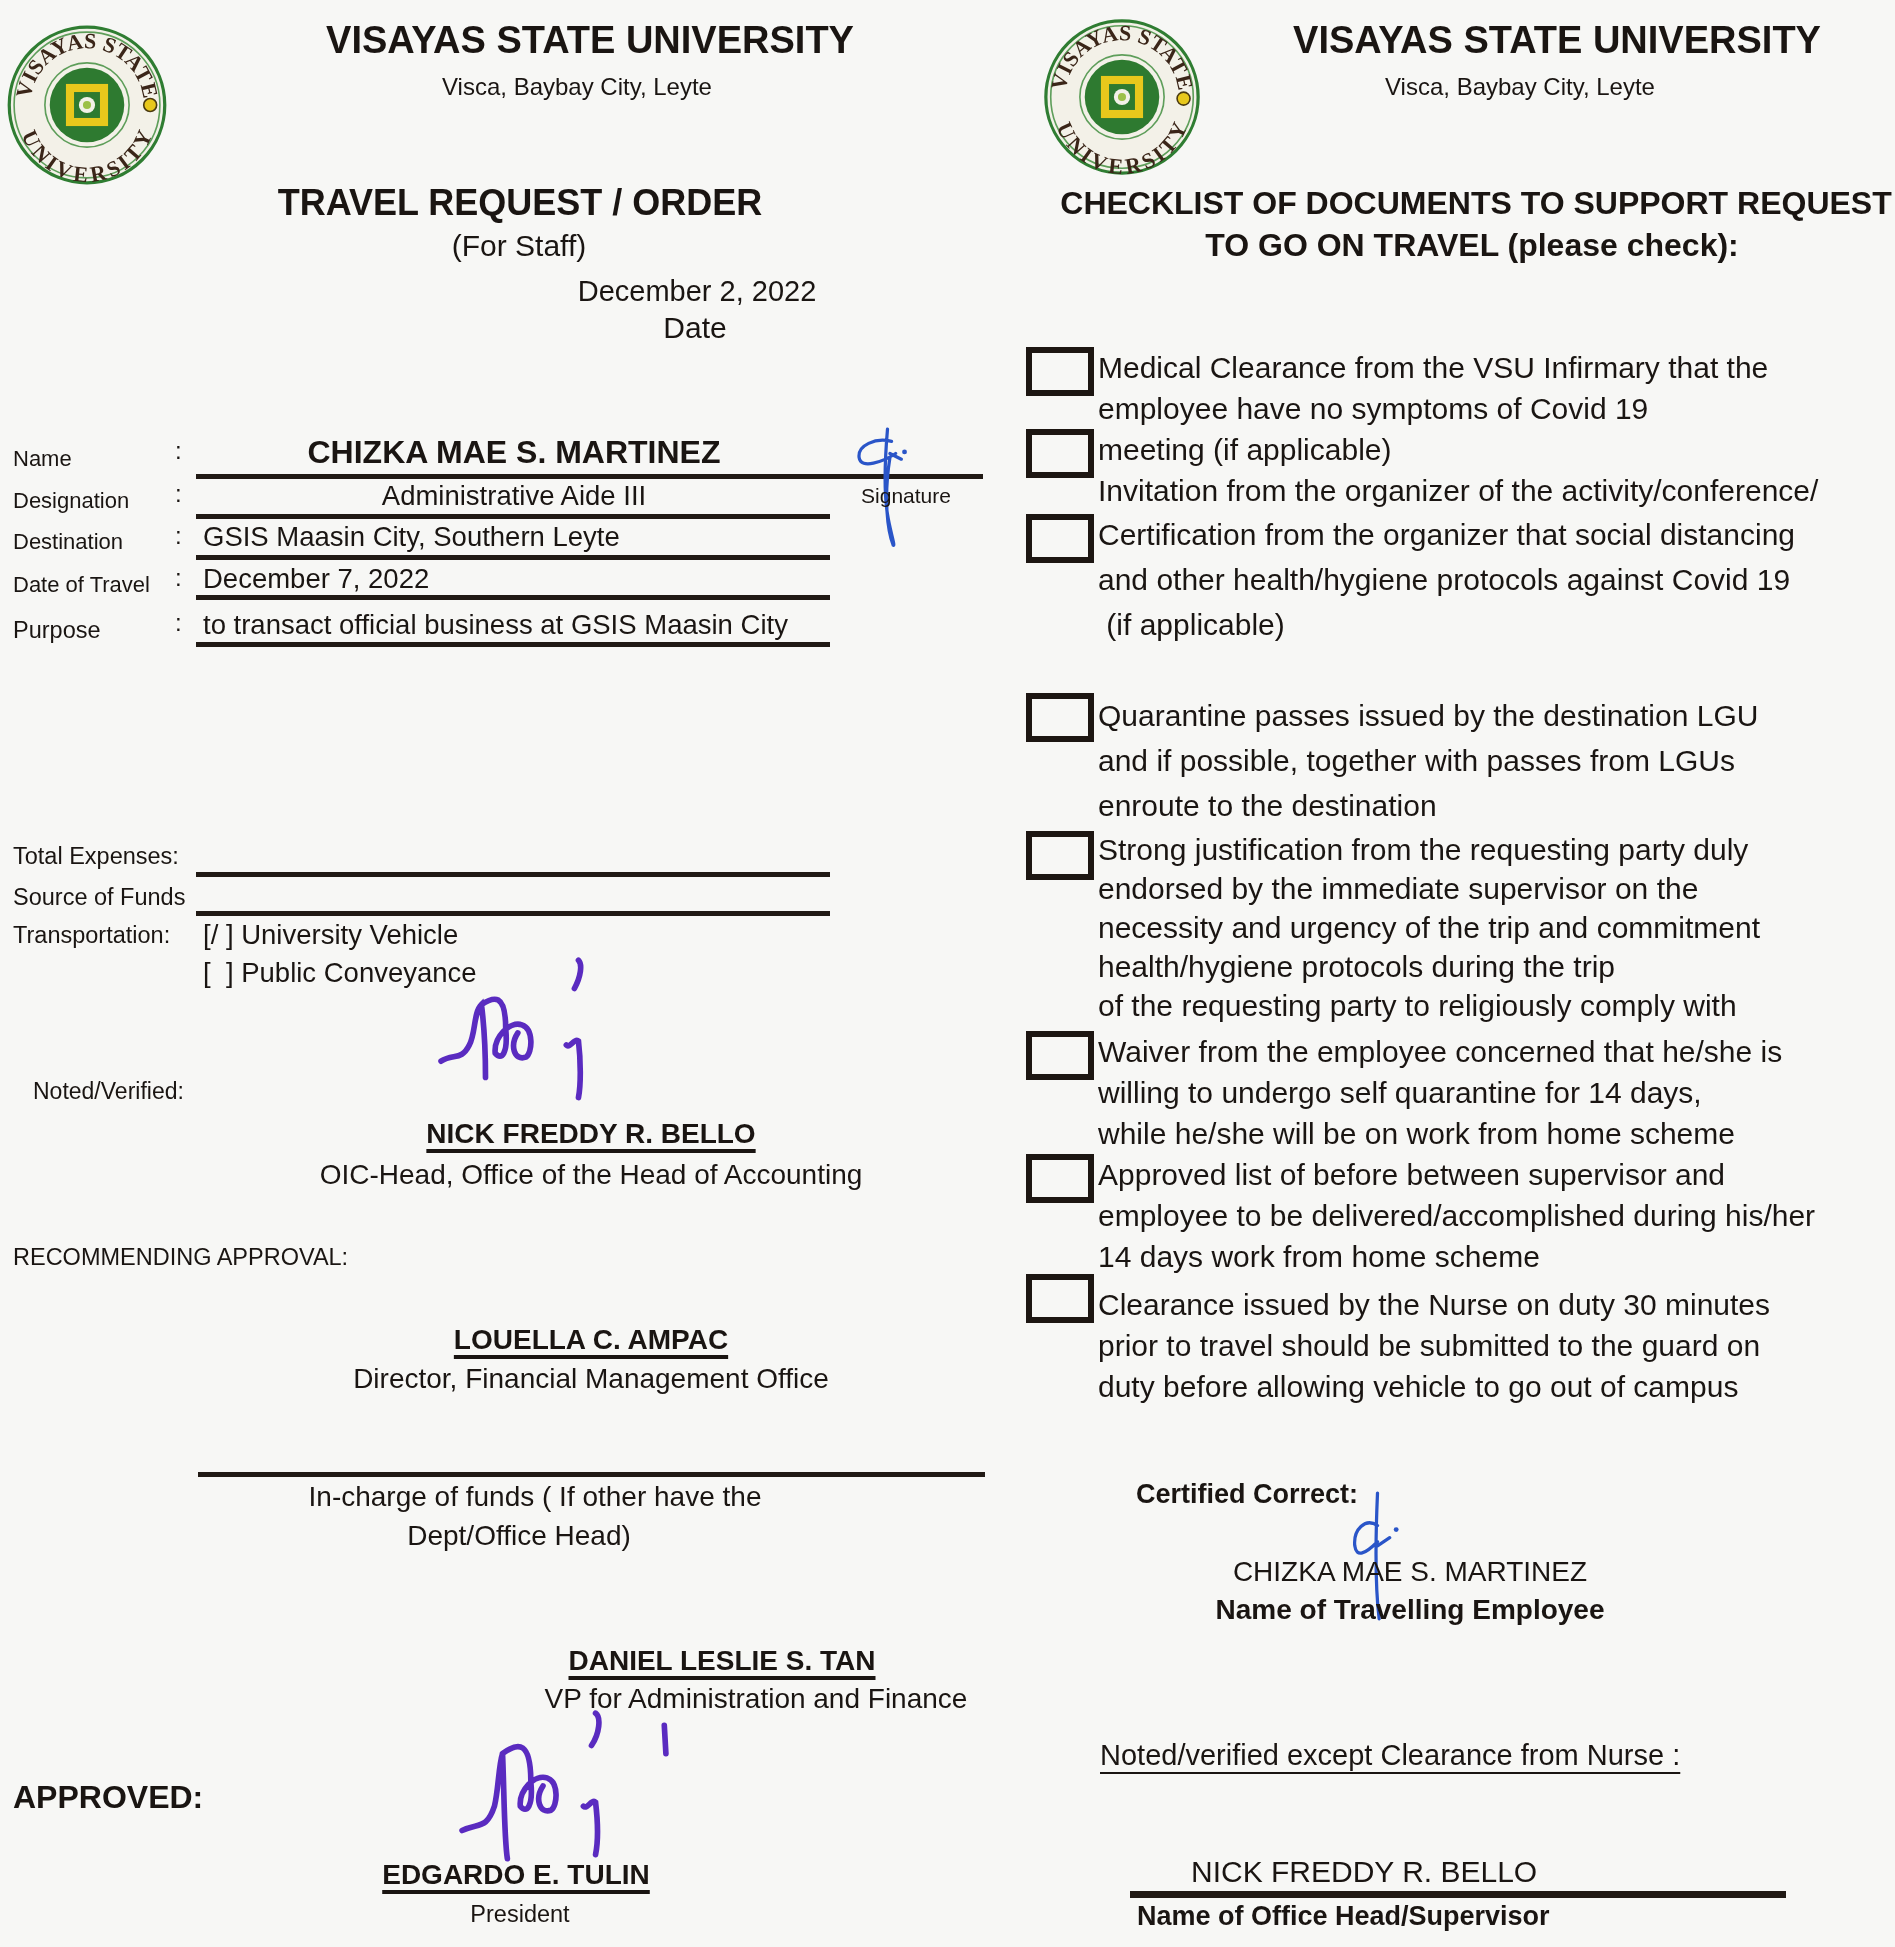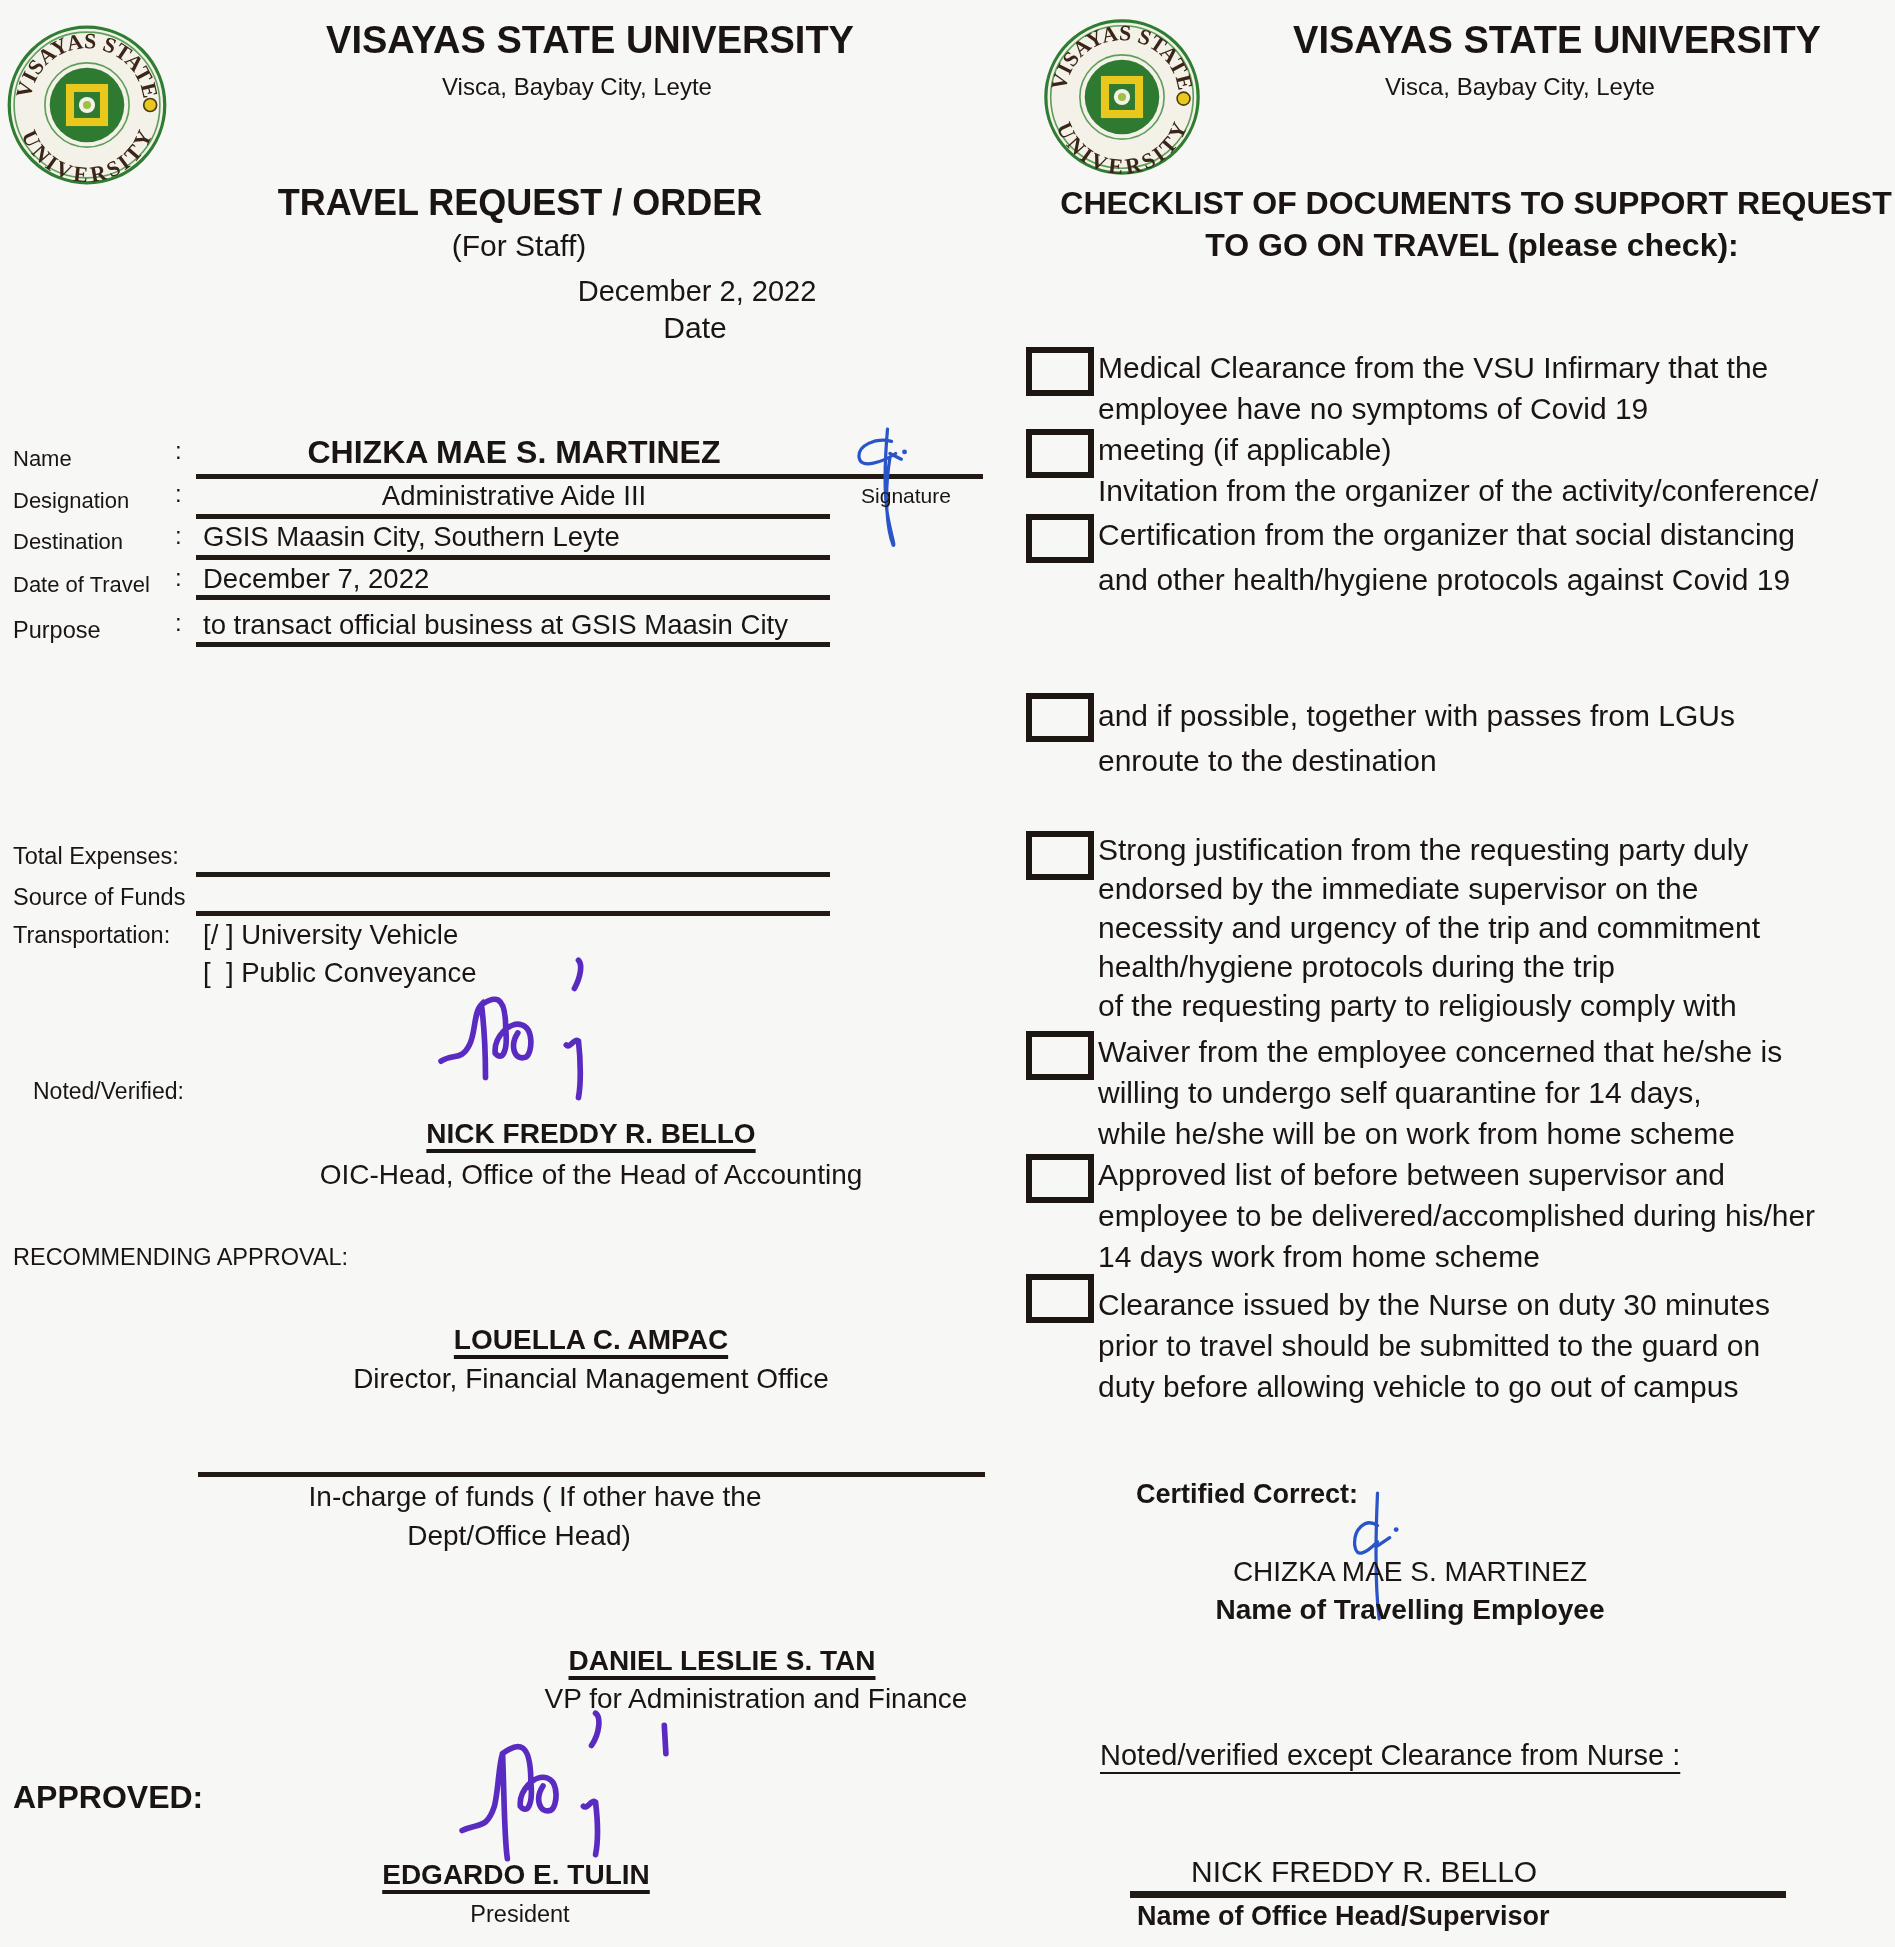--- a/index.html
+++ b/index.html
@@ -157,24 +157,26 @@
   <div class="chk" style="left:1026px;top:429px;"></div>
   <div class="citem" style="top:429px;">
     <div>meeting (if applicable)</div>
     <div>Invitation from the organizer of the activity/conference/</div>
   </div>
 
   <div class="chk" style="left:1026px;top:514px;"></div>
   <div class="citem" style="top:512px;line-height:45px;">
     <div>Certification from the organizer that social distancing</div>
     <div>and other health/hygiene protocols against Covid 19</div>
+    <div style="white-space:pre;"> (if applicable)</div>
   </div>
 
   <div class="chk" style="left:1026px;top:693px;"></div>
   <div class="citem" style="top:693px;line-height:45px;">
+    <div>Quarantine passes issued by the destination LGU</div>
     <div>and if possible, together with passes from LGUs</div>
     <div>enroute to the destination</div>
   </div>
 
   <div class="chk" style="left:1026px;top:831px;"></div>
   <div class="citem" style="top:830px;line-height:39px;">
     <div>Strong justification from the requesting party duly</div>
     <div>endorsed by the immediate supervisor on the</div>
     <div>necessity and urgency of the trip and commitment</div>
     <div>health/hygiene protocols during the trip</div>

